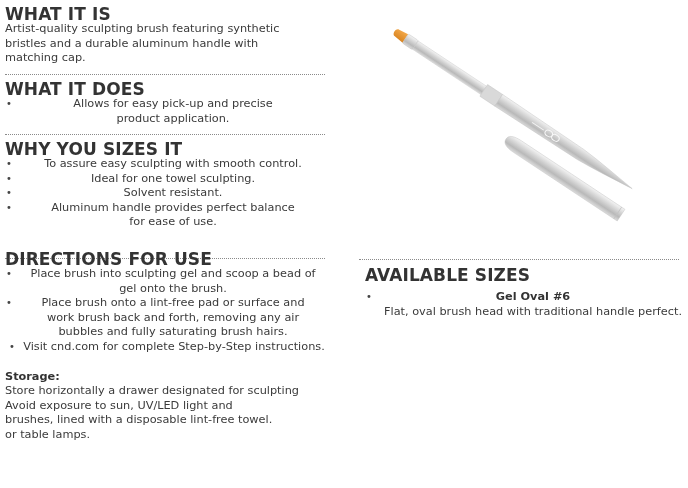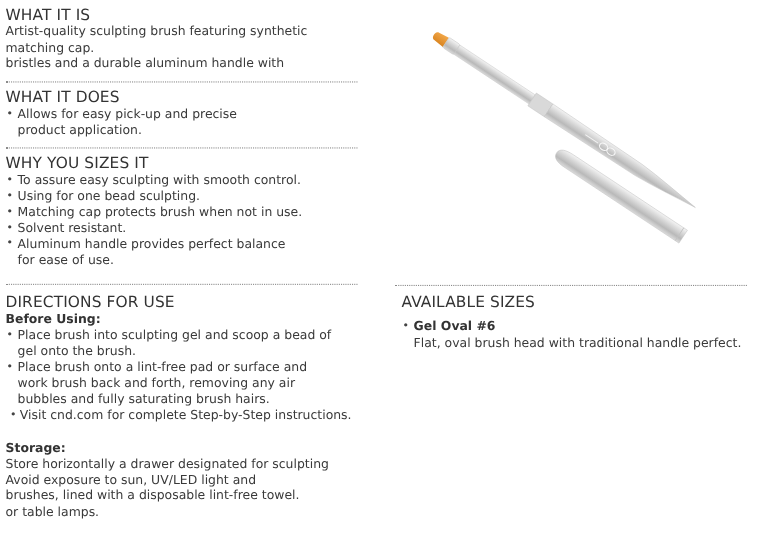--- a/index.html
+++ b/index.html
@@ -7,27 +7,27 @@
       width: 688px; height: 488px; position: relative; overflow: hidden;
       font-family: "DejaVu Sans", "Liberation Sans", sans-serif;
       color: #3a3a3a;
       font-size: 11.3px;
       line-height: 14.5px;
     }
     .col { position: absolute; }
     .left { left: 5px; width: 325px; }
     .right { left: 365px; width: 325px; }
     .heading {
-      font-weight: normal; font-size: 14px; letter-spacing: 0.1px;
+      font-weight: bold; font-size: 17px; letter-spacing: 0.1px;
       color: #333333; margin: 0; line-height: 15px;
     }
     .sub { font-weight: bold; color: #333; margin: 0; line-height: 15px; }
     .para { margin: 0; }
     ul { list-style: none; margin: 0; padding: 0; }
-    li { position: relative; padding-left: 11px; margin: 0; }
+    li { position: relative; padding-left: 11px; margin: 0; text-align: center; }
     li::before {
       content: "\2022"; position: absolute; left: 1px; top: 0;
       font-size: 10px; color: #444;
     }
     li.indent { padding-left: 14px; }
     li.indent::before { left: 4px; }
     .sep {
       position: absolute; height: 0;
       border-top: 1px dotted #8a8a8a;
     }
@@ -36,22 +36,22 @@
       position: absolute; left: 360px; top: 0; width: 320px; height: 245px;
     }
   </style>
 </head>
 <body>
 
 <section class="col left" style="top:7px;">
   <h3 class="heading">WHAT IT IS</h3>
   <div class="para">
     <div>Artist-quality sculpting brush featuring synthetic</div>
+    <div>bristles and a durable aluminum handle with</div>
     <div>matching cap.</div>
-    <div>bristles and a durable aluminum handle with</div>
   </div>
 </section>
 <div class="sep" style="left:5px; width:320px; top:74px;"></div>
 
 <section class="col left" style="top:82px;">
   <h3 class="heading">WHAT IT DOES</h3>
   <ul>
     <li>
       <div>Allows for easy pick-up and precise</div>
       <div>product application.</div>
@@ -60,40 +60,36 @@
 </section>
 <div class="sep" style="left:5px; width:320px; top:134px;"></div>
 
 <section class="col left" style="top:142px;">
   <h3 class="heading">WHY YOU SIZES IT</h3>
   <ul>
     <li>
         <div>To assure easy sculpting with smooth control.</div>
       </li>
     <li>
-        <div>Using for one bead sculpting.</div>
-      </li>
-    <li>
-        <div>Matching cap protects brush when not in use.</div>
+        <div>Ideal for one towel sculpting.</div>
       </li>
     <li>
         <div>Solvent resistant.</div>
       </li>
     <li>
       <div>Aluminum handle provides perfect balance</div>
       <div>for ease of use.</div>
     </li>
   </ul>
 </section>
 <div class="sep" style="left:5px; width:320px; top:258px;"></div>
 <div class="sep" style="left:359px; width:320px; top:259px;"></div>
 
-<section class="col left" style="top:268px;">
+<section class="col left" style="top:252px;">
   <h3 class="heading">DIRECTIONS FOR USE</h3>
-  <div class="sub">Before Using:</div>
   <ul>
     <li>
       <div>Place brush into sculpting gel and scoop a bead of</div>
       <div>gel onto the brush.</div>
     </li>
     <li>
       <div>Place brush onto a lint-free pad or surface and</div>
       <div>work brush back and forth, removing any air</div>
       <div>bubbles and fully saturating brush hairs.</div>
     </li>

